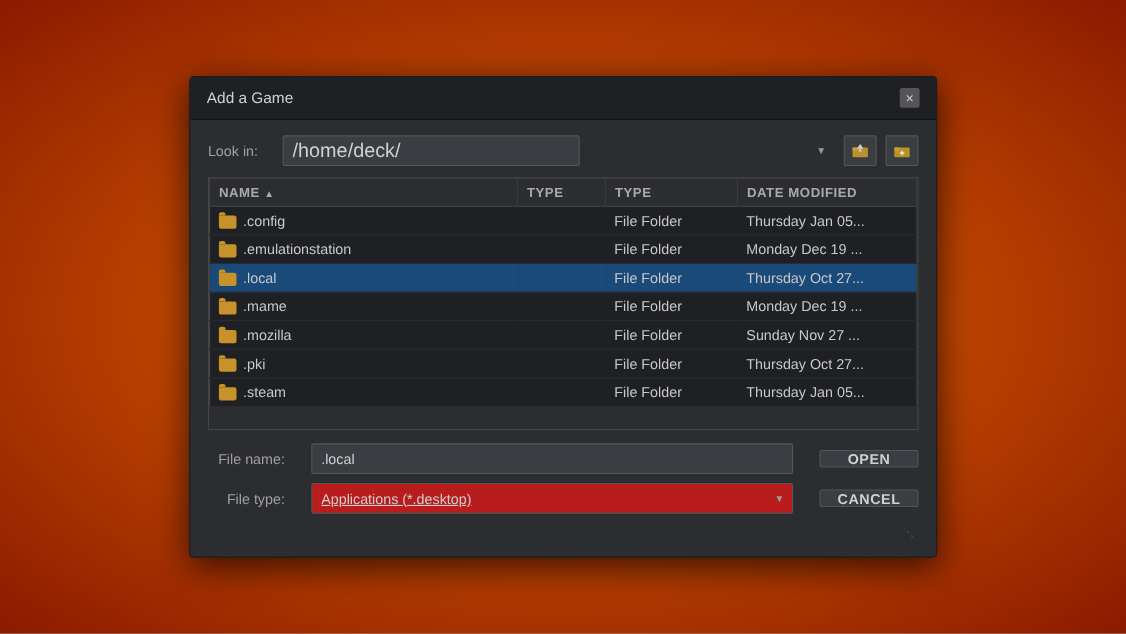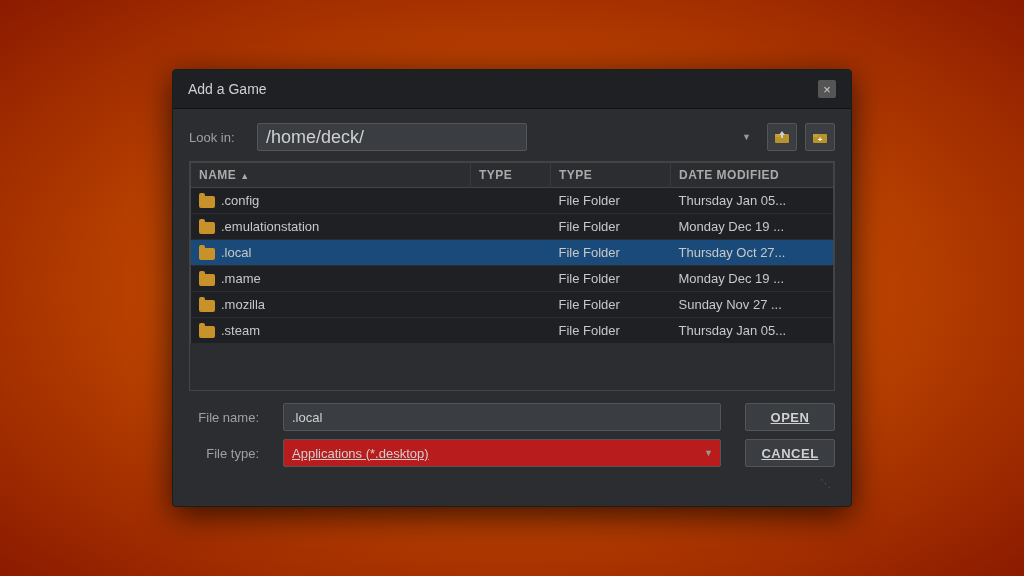--- a/index.html
+++ b/index.html
@@ -235,30 +235,29 @@
       color: #d0d0d0;
       padding: 5px 8px;
       font-size: 13px;
       height: 28px;
       outline: none;
       border-radius: 2px;
     }
 
     .action-btn {
       min-width: 90px;
-      height: 28px;
+      height: 16px;
       background: #3a3d42;
       border: 1px solid #555;
       color: #d0d0d0;
       font-size: 13px;
       cursor: pointer;
       border-radius: 2px;
       letter-spacing: 0.5px;
       font-weight: 600;
-      text-decoration: underline;
     }
 
     .field-select-wrapper {
       flex: 1;
       position: relative;
     }
 
     .field-select-wrapper::after {
       content: '▼';
       position: absolute;
@@ -366,20 +365,26 @@
                 <td class="col-type">File Folder</td>
                 <td class="col-date">Monday Dec 19 ...</td>
               </tr>
               <tr>
                 <td class="col-name"><span class="folder-icon"></span>.mozilla</td>
                 <td class="col-size"></td>
                 <td class="col-type">File Folder</td>
                 <td class="col-date">Sunday Nov 27 ...</td>
               </tr>
               <tr>
+                <td class="col-name"><span class="folder-icon"></span>.pki</td>
+                <td class="col-size"></td>
+                <td class="col-type">File Folder</td>
+                <td class="col-date">Thursday Oct 27...</td>
+              </tr>
+              <tr>
                 <td class="col-name"><span class="folder-icon"></span>.steam</td>
                 <td class="col-size"></td>
                 <td class="col-type">File Folder</td>
                 <td class="col-date">Thursday Jan 05...</td>
               </tr>
             </tbody>
         </table>
       </div>
     </div>
 

